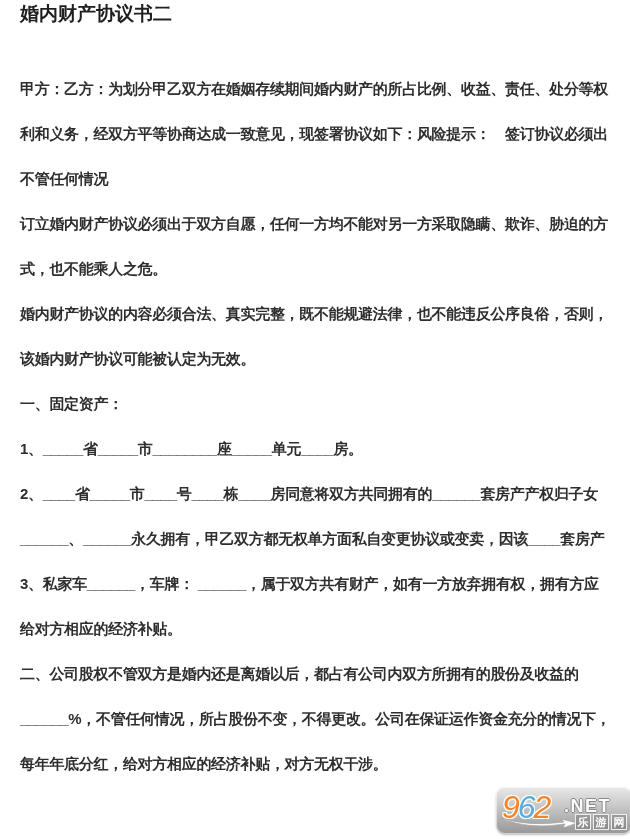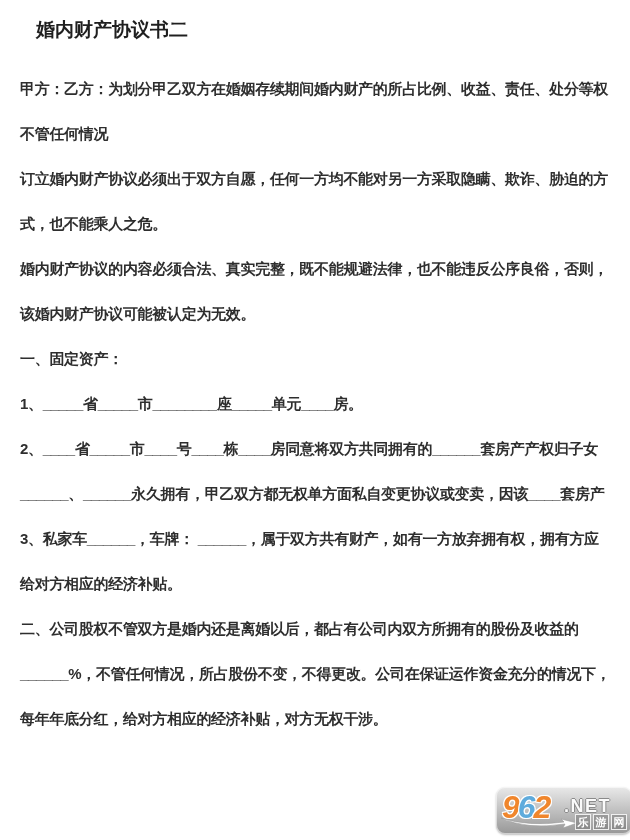--- a/index.html
+++ b/index.html
@@ -11,21 +11,21 @@
   }
   .page {
     position:relative;
     width:630px; height:840px;
     background:#ffffff;
     overflow:hidden;
   }
   .doc-title {
     position:absolute;
     top:1px; left:20px;
-    margin:16px;
+    margin:0;
     font-size:19px;
     font-weight:bold;
     color:#1f1f1f;
     white-space:nowrap;
   }
   .doc-body {
     position:absolute;
     top:66px; left:20px; right:14px;font-weight:bold;
   }
   .doc-line {
@@ -42,21 +42,21 @@
     right:-2px; bottom:6px;
     width:136px; height:47px;
     border-radius:9px;
     background:linear-gradient(180deg,#e9e9e9 0%,#c4c4c4 45%,#979797 100%);
     box-shadow: inset 0 0 0 1px rgba(255,255,255,.55), 0 1px 2px rgba(0,0,0,.25);
   }
   .wm-digits {
     position:absolute;
     left:6px; top:0px;
     font-size:32px;
-    font-weight:bold;
+    font-weight:normal;
     font-style:italic;
     letter-spacing:-2px;
     line-height:40px;
   }
   .wm-digits span {
     text-shadow:-1px -1px 0 #ffffff, 1px -1px 0 #ffffff, -1px 1px 0 #ffffff, 1px 1px 0 #ffffff;
   }
   .wm-tld {
     position:absolute;
     left:68px; top:9px;
@@ -90,20 +90,21 @@
 </style>
 </head>
 <body>
 
 <div class="page">
 
   <h1 class="doc-title">婚内财产协议书二</h1>
 
   <div class="doc-body" id="doc-lines">
       <div class="doc-line">甲方：乙方：为划分甲乙双方在婚姻存续期间婚内财产的所占比例、收益、责任、处分等权</div>
+      <div class="doc-line">利和义务，经双方平等协商达成一致意见，现签署协议如下：风险提示：　签订协议必须出</div>
       <div class="doc-line">不管任何情况</div>
       <div class="doc-line">订立婚内财产协议必须出于双方自愿，任何一方均不能对另一方采取隐瞒、欺诈、胁迫的方</div>
       <div class="doc-line">式，也不能乘人之危。</div>
       <div class="doc-line">婚内财产协议的内容必须合法、真实完整，既不能规避法律，也不能违反公序良俗，否则，</div>
       <div class="doc-line">该婚内财产协议可能被认定为无效。</div>
       <div class="doc-line">一、固定资产：</div>
       <div class="doc-line">1、_____省_____市________座_____单元____房。</div>
       <div class="doc-line">2、____省_____市____号____栋____房同意将双方共同拥有的______套房产产权归子女</div>
       <div class="doc-line">______、______永久拥有，甲乙双方都无权单方面私自变更协议或变卖，因该____套房产</div>
       <div class="doc-line">3、私家车______，车牌： ______，属于双方共有财产，如有一方放弃拥有权，拥有方应</div>

